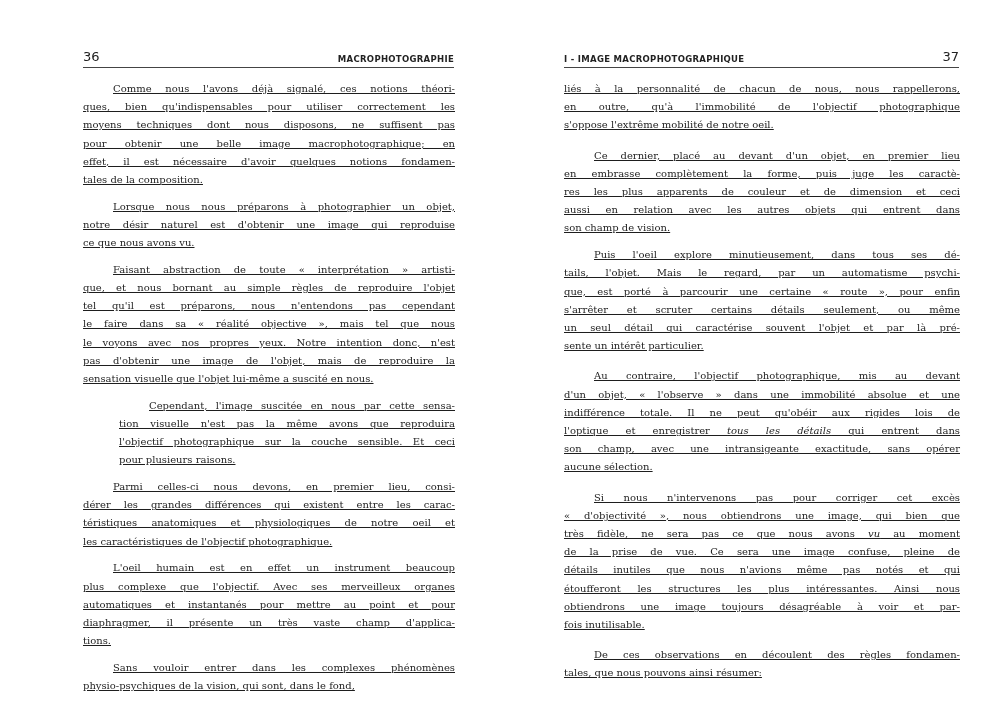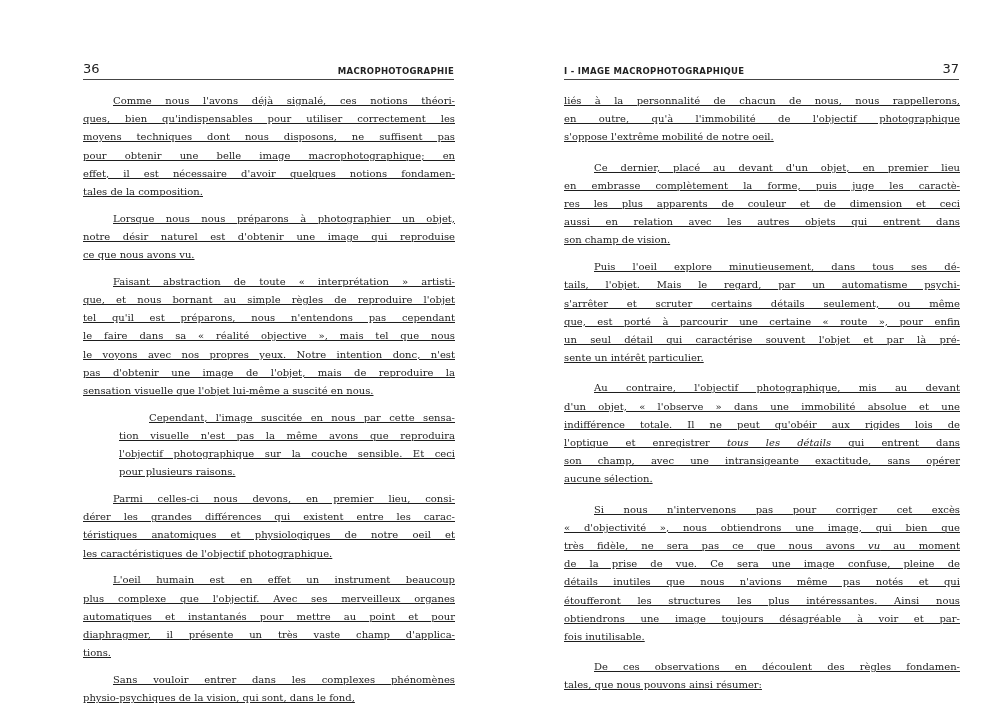--- a/index.html
+++ b/index.html
@@ -1,20 +1,20 @@
 <!DOCTYPE html>
 <html><head>
 <meta charset="utf-8">
 <style>
   html, body { margin: 0; padding: 0; }
   body {
     width: 1000px; height: 719px; background: #ffffff; position: relative; overflow: hidden;
     font-family: "DejaVu Serif", "Liberation Serif", serif; color: #1e1e1e;
   }
-  .page { position: absolute; top: 12px; height: 651px; }
+  .page { position: absolute; top: 0; height: 651px; }
   .page-left { left: 0; width: 500px; }
   .page-right { left: 500px; width: 500px; }
   .header {
     position: absolute; top: 46px; height: 22px;
     border-bottom: 1.5px solid #444;
     display: flex; justify-content: space-between; align-items: flex-end;
     padding-bottom: 3px; box-sizing: border-box;
   }
   .page-left .header { left: 83px; width: 371px; }
   .page-right .header { left: 64px; width: 395px; }
@@ -102,22 +102,22 @@
       <div class="para gap" style="text-indent: 0px;">
         <span class="line first">Ce dernier, placé au devant d'un objet, en premier lieu</span>
         <span class="line">en embrasse complètement la forme, puis juge les caractè-</span>
         <span class="line">res les plus apparents de couleur et de dimension et ceci</span>
         <span class="line">aussi en relation avec les autres objets qui entrent dans</span>
         <span class="line last">son champ de vision.</span>
       </div>
       <div class="para" style="text-indent: 0px;">
         <span class="line first">Puis l'oeil explore minutieusement, dans tous ses dé-</span>
         <span class="line">tails, l'objet. Mais le regard, par un automatisme psychi-</span>
+        <span class="line">que, est porté à parcourir une certaine « route », pour enfin</span>
         <span class="line">s'arrêter et scruter certains détails seulement, ou même</span>
-        <span class="line">que, est porté à parcourir une certaine « route », pour enfin</span>
         <span class="line">un seul détail qui caractérise souvent l'objet et par là pré-</span>
         <span class="line last">sente un intérêt particulier.</span>
       </div>
       <div class="para gap" style="text-indent: 0px;">
         <span class="line first">Au contraire, l'objectif photographique, mis au devant</span>
         <span class="line">d'un objet, « l'observe » dans une immobilité absolue et une</span>
         <span class="line">indifférence totale. Il ne peut qu'obéir aux rigides lois de</span>
         <span class="line">l'optique et enregistrer <em>tous les détails</em> qui entrent dans</span>
         <span class="line">son champ, avec une intransigeante exactitude, sans opérer</span>
         <span class="line last">aucune sélection.</span>

